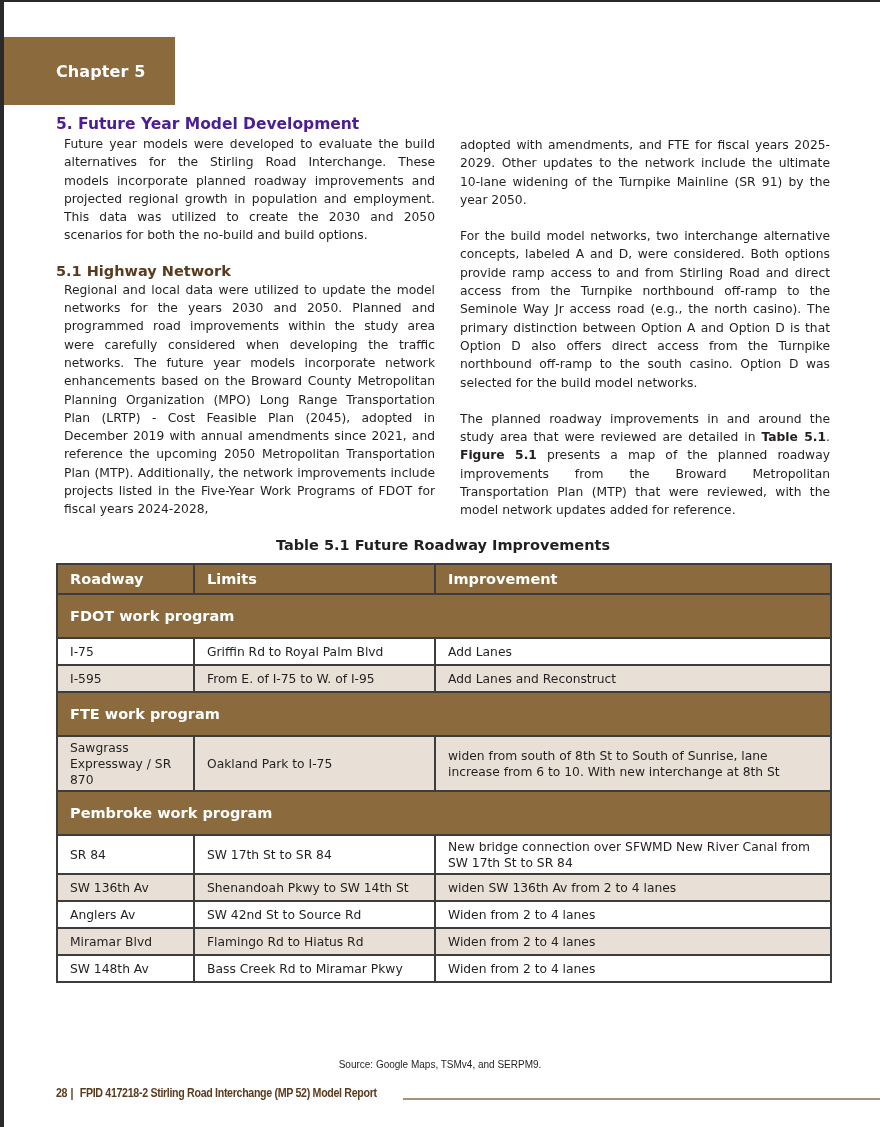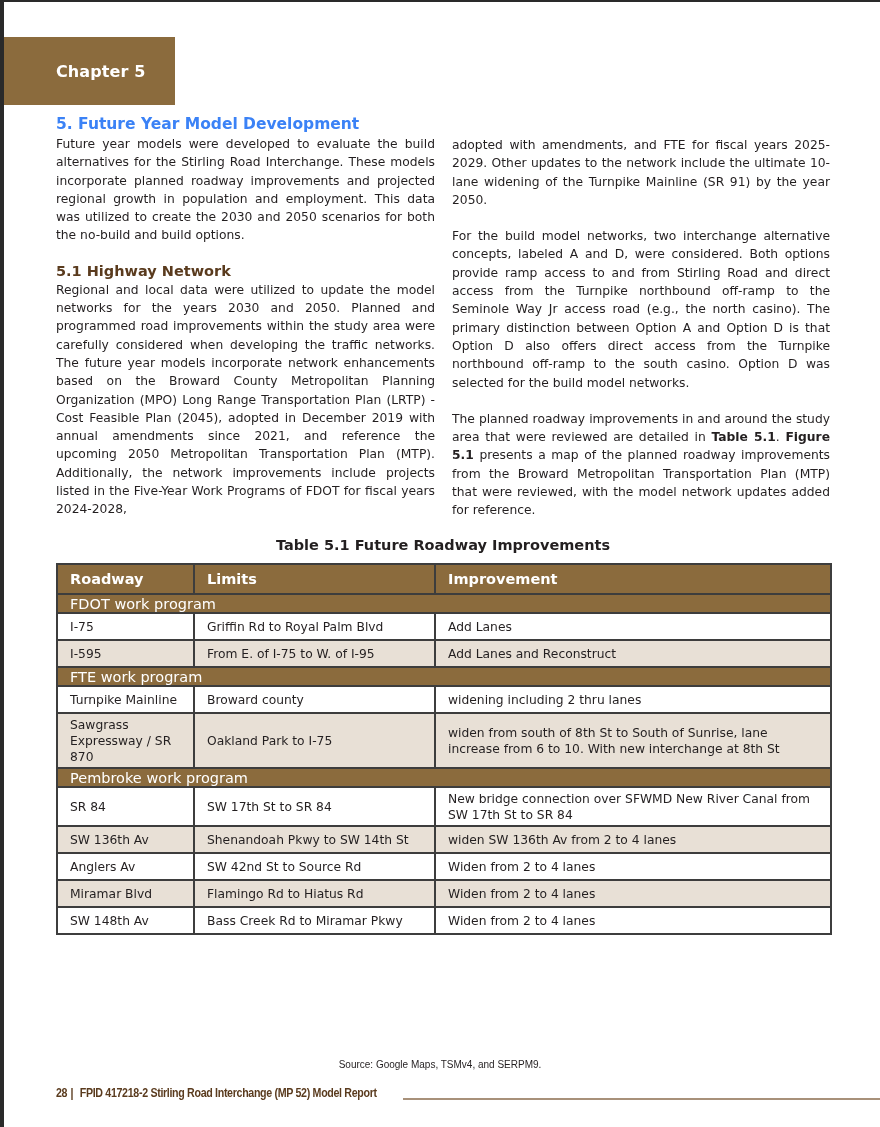--- a/index.html
+++ b/index.html
@@ -18,23 +18,23 @@
       background: #8b6b3d;
       color: #ffffff; font-weight: bold; font-size: 16px;
       display: flex; align-items: center; padding-left: 52px;
       letter-spacing: 0.1px;
     }
 
     .col { position: absolute; font-size: 12.3px; line-height: 18.3px; text-align: justify; }
     .col-left { left: 56px; top: 114px; width: 379px; }
     .col-right { left: 452px; top: 136px; width: 378px; }
 
-    h2.h-main { font-size: 15.5px; font-weight: bold; color: #3b82f6; line-height: 20px; margin-bottom: 1px; text-align: left; }
+    h2.h-main { font-size: 15.5px; font-weight: bold; color: #4c1d95; line-height: 20px; margin-bottom: 1px; text-align: left; }
     h3.h-sub { font-size: 14.5px; font-weight: bold; color: #5a3b1e; line-height: 19px; margin-top: 17px; margin-bottom: 0px; text-align: left; }
-    p.para { text-align: justify; text-align-last: left; }
+    p.para { text-align: justify; text-align-last: left; margin-left: 8px; }
     p.para + p.para { margin-top: 18px; }
     .b { font-weight: bold; }
 
     .table-title {
       position: absolute; left: 56px; top: 537px; width: 774px;
       text-align: center; font-weight: bold; font-size: 14.5px; color: #231f20;
     }
 
     table.roads {
       position: absolute; left: 56px; top: 563px; width: 774px;
@@ -48,22 +48,22 @@
       text-align: left; vertical-align: middle; line-height: 16px;
     }
     table.roads col.c1 { width: 137px; }
     table.roads col.c2 { width: 241px; }
     table.roads col.c3 { width: 396px; }
     table.roads thead th {
       background: #8b6b3d; color: #ffffff; font-weight: bold; font-size: 14.5px;
       height: 30px;
     }
     table.roads tr.group td {
-      background: #8b6b3d; color: #ffffff; font-weight: normal; font-size: 14.5px;
-      height: 19px; border-left: 2px solid #3d3d3d; border-right: 2px solid #3d3d3d;
+      background: #8b6b3d; color: #ffffff; font-weight: bold; font-size: 14.5px;
+      height: 44px; border-left: 2px solid #3d3d3d; border-right: 2px solid #3d3d3d;
     }
     table.roads tr.row td { height: 27px; }
     table.roads tr.row.tall td { height: 39px; }
     table.roads tr.row.xtall td { height: 55px; }
     table.roads tr.row.odd td { background: #ffffff; }
     table.roads tr.row.even td { background: #e8e0d6; }
 
     .source {
       position: absolute; left: 0; top: 1059px; width: 880px; text-align: center;
       font-size: 10px; color: #231f20; font-family: "Liberation Sans", sans-serif;
@@ -128,25 +128,20 @@
     </tr>
     <tr class="row even">
       <td>I-595</td>
       <td>From E. of I-75 to W. of I-95</td>
       <td>Add Lanes and Reconstruct</td>
     </tr>
 
     <tr class="group">
       <td colspan="3">FTE work program</td>
     </tr>
-    <tr class="row odd">
-      <td>Turnpike Mainline</td>
-      <td>Broward county</td>
-      <td>widening including 2 thru lanes</td>
-    </tr>
     <tr class="row even xtall">
       <td>Sawgrass Expressway / SR 870</td>
       <td>Oakland Park to I-75</td>
       <td>widen from south of 8th St to South of Sunrise, lane increase from 6 to 10. With new interchange at 8th St</td>
     </tr>
 
     <tr class="group">
       <td colspan="3">Pembroke work program</td>
     </tr>
     <tr class="row odd tall">

